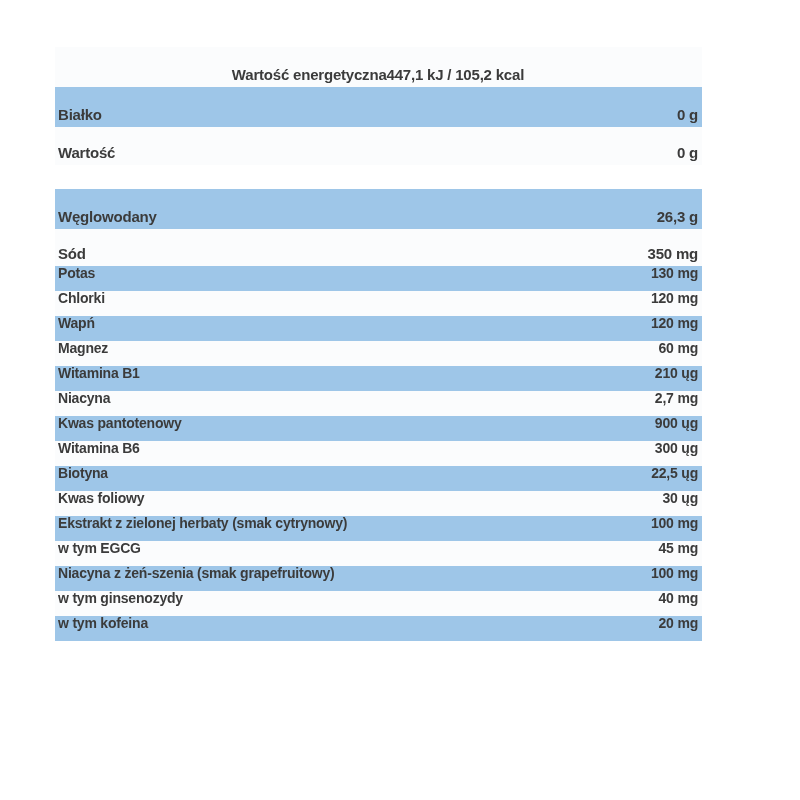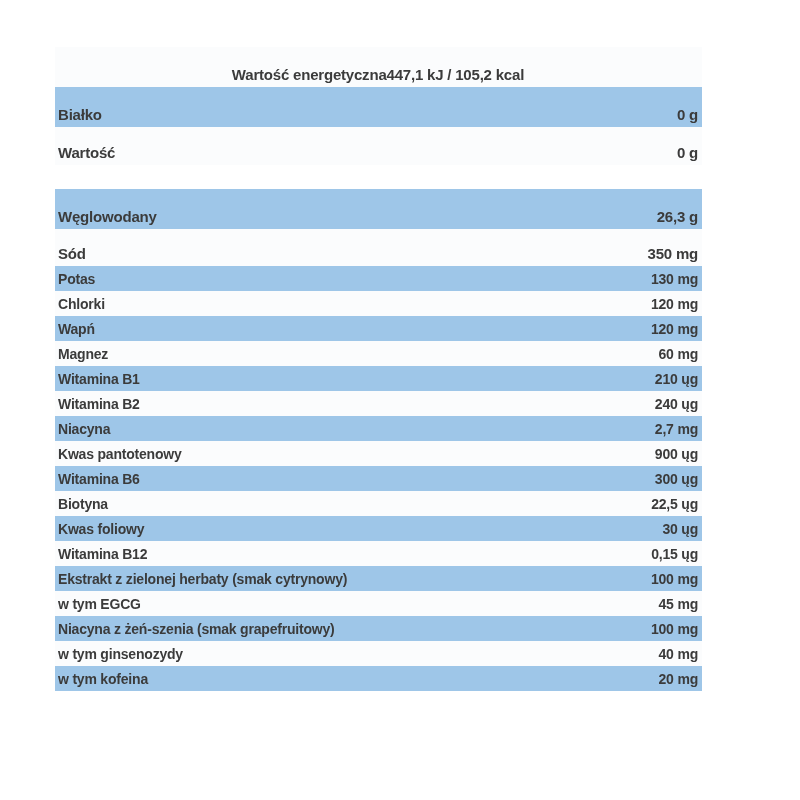--- a/index.html
+++ b/index.html
@@ -25,21 +25,21 @@
   }
   .nutrition-table {
     position: absolute;
     left: 55px;
     top: 47px;
     width: 647px;
   }
   .row {
     display: flex;
     justify-content: space-between;
-    align-items: center;
+    align-items: flex-start;
     height: 25px;
     padding: 0 4px 0 3px;
     background: var(--row-white);
     color: var(--text-color);
     font-weight: 700;
     font-size: 14px;
     line-height: 1;
     letter-spacing: -0.2px;
     white-space: nowrap;
   }
@@ -98,46 +98,38 @@
       </div>
       <div class="row">
         <div class="label">Magnez</div>
         <div class="value">60 mg</div>
       </div>
       <div class="row">
         <div class="label">Witamina B1</div>
         <div class="value">210 ųg</div>
       </div>
       <div class="row">
-        <div class="label">Witamina B2</div>
-        <div class="value">240 ųg</div>
-      </div>
-      <div class="row">
         <div class="label">Niacyna</div>
         <div class="value">2,7 mg</div>
       </div>
       <div class="row">
         <div class="label">Kwas pantotenowy</div>
         <div class="value">900 ųg</div>
       </div>
       <div class="row">
         <div class="label">Witamina B6</div>
         <div class="value">300 ųg</div>
       </div>
       <div class="row">
         <div class="label">Biotyna</div>
         <div class="value">22,5 ųg</div>
       </div>
       <div class="row">
         <div class="label">Kwas foliowy</div>
         <div class="value">30 ųg</div>
-      </div>
-      <div class="row">
-        <div class="label">Witamina B12</div>
-        <div class="value">0,15 ųg</div>
       </div>
       <div class="row">
         <div class="label">Ekstrakt z zielonej herbaty (smak cytrynowy)</div>
         <div class="value">100 mg</div>
       </div>
       <div class="row">
         <div class="label">w tym EGCG</div>
         <div class="value">45 mg</div>
       </div>
       <div class="row">

